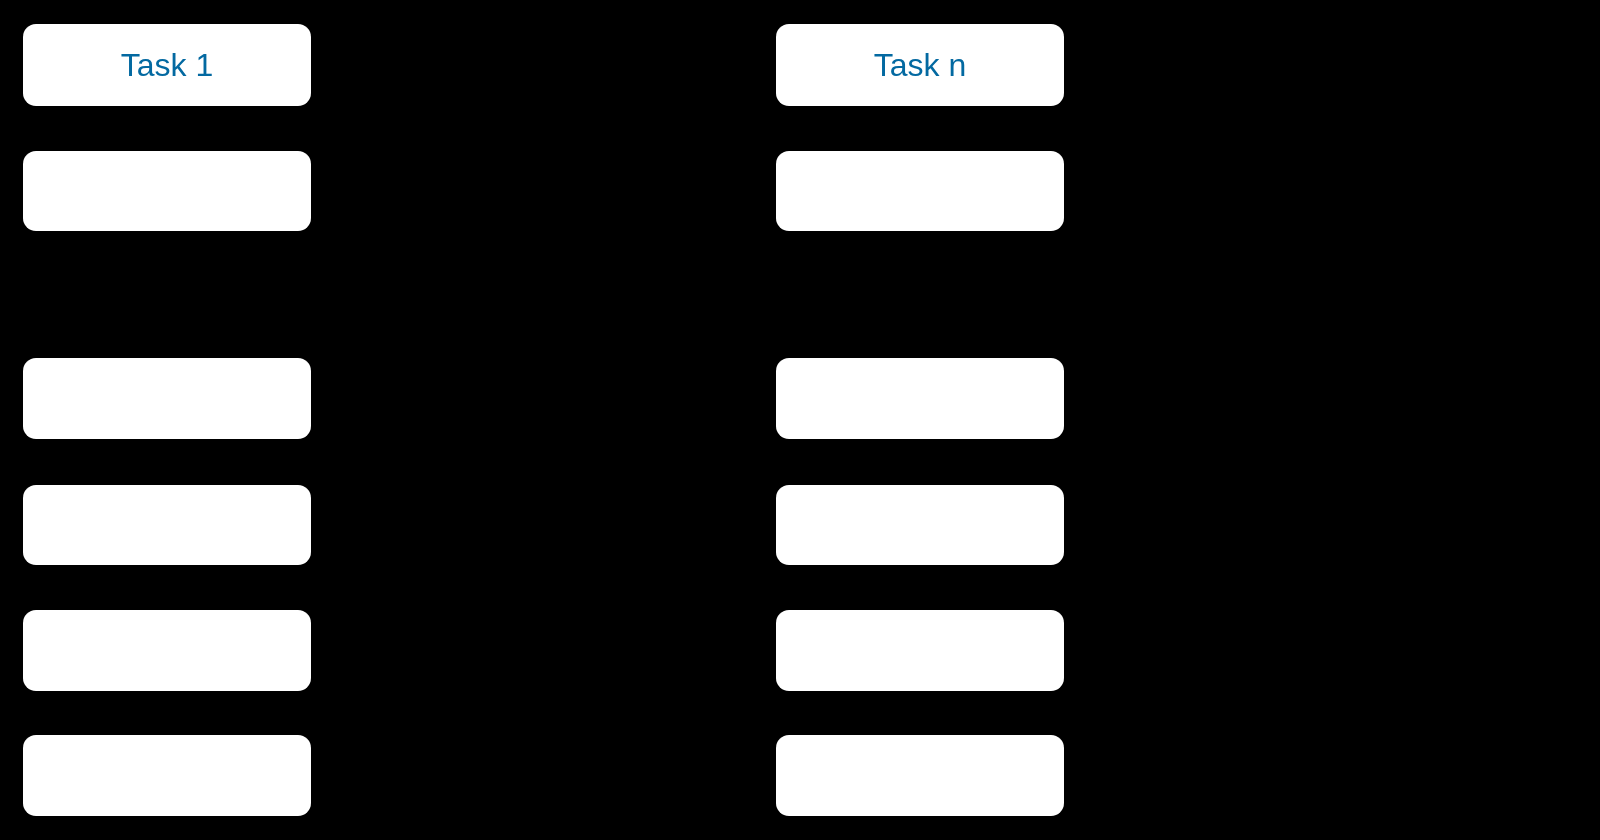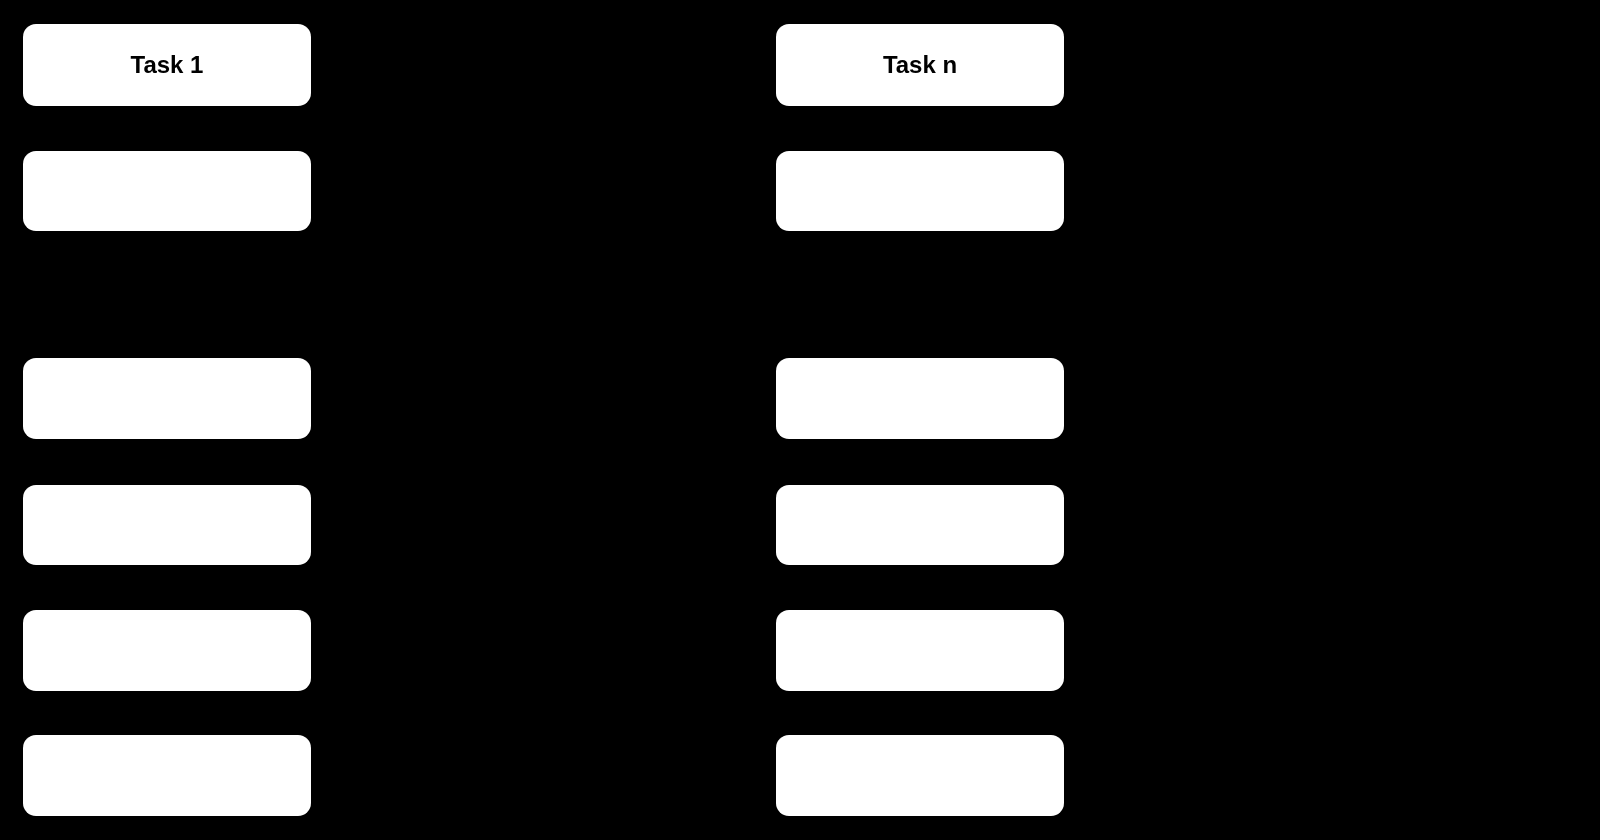--- a/index.html
+++ b/index.html
@@ -37,23 +37,23 @@
     border-radius: 13px;
   }
   .header-box {
     top: 24px;
     height: 82px;
     display: flex;
     align-items: center;
     justify-content: center;
   }
   .header-label {
-    font-weight: 700;
-    font-size: 24px;
-    color: #000000;
+    font-weight: 400;
+    font-size: 32px;
+    color: #0369a1;
     white-space: nowrap;
   }
   .row-a { top: 151px; height: 80px; }
   .row-b { top: 358px; height: 81px; }
   .row-c { top: 485px; height: 80px; }
   .row-d { top: 610px; height: 81px; }
   .row-e { top: 735px; height: 81px; }
 </style>
 </head>
 <body>

